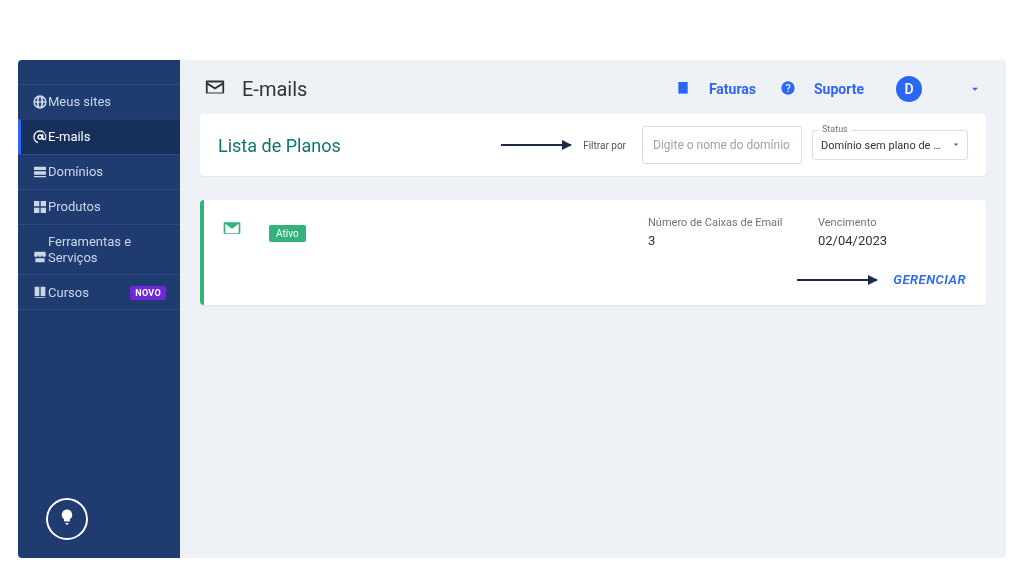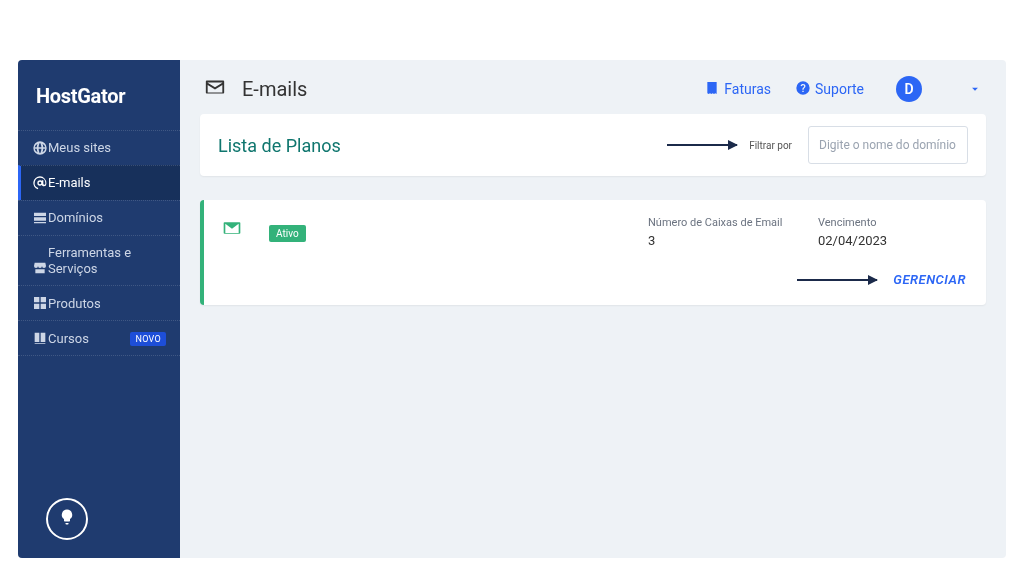--- a/index.html
+++ b/index.html
@@ -5,30 +5,30 @@
   * { box-sizing: border-box; margin: 0; padding: 0; font-family: -apple-system, BlinkMacSystemFont, "Segoe UI", Roboto, Arial, sans-serif; }
   body { background: #fff; width: 1024px; height: 576px; overflow: hidden; position: relative; }
   .app { display: flex; height: 498px; margin: 60px 18px 18px 18px; background: #EEF2F6; border-radius: 4px; overflow: hidden; }
   .sidebar { width: 162px; background: #1F3B6F; color: #fff; display: flex; flex-direction: column; padding-top: 24px; position: relative; }
   .logo { font-size: 20px; font-weight: 700; padding: 0 18px 22px; letter-spacing: -0.3px; }
   .nav { list-style: none; }
   .nav li { display: flex; align-items: flex-end; gap: 0; padding: 9px 14px; font-size: 13px; color: #cdd6e6; cursor: pointer; border-top: 1px dotted rgba(255,255,255,0.15); }
   .nav li:last-child { border-bottom: 1px dotted rgba(255,255,255,0.15); }
   .nav li.active { background: #17305B; border-left: 3px solid #2C66F5; color: #fff; padding-left: 11px; }
   .nav li .nlabel { flex: 1; line-height: 1.2; }
-  .nav .badge-novo { background: #1d4ed8; color: #fff; font-size: 9px; font-weight: 400; padding: 2px 5px; border-radius: 2px; letter-spacing: 0.3px; }
+  .nav .badge-novo { background: #6d28d9; color: #fff; font-size: 9px; font-weight: 700; padding: 2px 5px; border-radius: 2px; letter-spacing: 0.3px; }
   .sidebar-icon svg { fill: #cdd6e6; display: block; }
   .nav li.active .sidebar-icon svg { fill: #fff; }
   .tip-btn { position: absolute; left: 28px; bottom: 18px; width: 42px; height: 42px; border: 2px solid #fff; border-radius: 50%; display: flex; align-items: center; justify-content: center; cursor: pointer; }
   .tip-btn svg { fill: #fff; }
   .main { flex: 1; display: flex; flex-direction: column; }
   .topbar { display: flex; align-items: center; padding: 16px 24px 10px; gap: 10px; }
   .topbar .page-title { font-size: 20px; color: #333; font-weight: 400; margin-left: 6px; }
   .topbar .spacer { flex: 1; }
-  .tb-link { display: inline-flex; align-items: center; gap: 4px; color: #2C66F5; font-size: 14px; cursor: pointer; margin-right: 14px; }
+  .tb-link { display: inline-flex; align-items: center; gap: 18px; color: #2C66F5; font-size: 14px; cursor: pointer; margin-right: 14px; font-weight: bold; }
   .tb-link svg { fill: #2C66F5; }
   .avatar { width: 26px; height: 26px; border-radius: 50%; background: #2C66F5; color: #fff; font-size: 14px; font-weight: 600; display: inline-flex; align-items: center; justify-content: center; margin: 0 36px 0 8px; }
   .tb-caret svg { fill: #2C66F5; display: block; }
   .panel { background: #fff; margin: 2px 20px 10px 20px; border-radius: 4px; box-shadow: 0 1px 2px rgba(0,0,0,0.06); padding: 12px 18px; display: flex; align-items: center; gap: 10px; }
   .panel .ptitle { font-size: 18px; color: #0f766e; font-weight: 400; flex-shrink: 0; }
   .panel .arrow1 { flex: 1; display: flex; align-items: center; justify-content: flex-end; }
   .filter-label { font-size: 10px; color: #555; margin-right: 6px; }
   .text-input { border: 1px solid #D8DEE6; border-radius: 3px; height: 38px; padding: 0 10px; font-size: 12px; color: #333; width: 160px; }
   .text-input::placeholder { color: #9aa3b0; }
   .select-wrap { position: relative; border: 1px solid #D8DEE6; border-radius: 3px; height: 30px; width: 156px; display: flex; align-items: center; padding: 0 18px 0 8px; }
@@ -50,21 +50,20 @@
   .manage-btn { color: #2C66F5; font-size: 13px; font-weight: 600; letter-spacing: 0.5px; cursor: pointer; padding: 4px 2px; }
   .arrow-shape { width: 80px; height: 2px; background: #1B2A4A; position: relative; margin-right: 2px; }
   .arrow-shape::after { content: ""; position: absolute; right: -1px; top: -4px; width: 0; height: 0; border-left: 10px solid #1B2A4A; border-top: 5px solid transparent; border-bottom: 5px solid transparent; }
   .arrow-shape.wide { width: 70px; }
 </style>
 </head>
 <body>
 
 <div class="app">
   <aside class="sidebar">
-    <div class="logo">HostGator</div>
     <ul class="nav">
       <li>
         <span class="sidebar-icon">
             <svg width="16" height="16" viewBox="0 0 24 24">
               <path d="M12 2a10 10 0 100 20 10 10 0 000-20zm7.9 9h-3a16 16 0 00-1.2-5.4A8 8 0 0119.9 11zM12 4c.9 1.3 1.9 3.6 2.1 7H9.9c.2-3.4 1.2-5.7 2.1-7zM8.3 5.6A16 16 0 007.1 11h-3a8 8 0 014.2-5.4zM4.1 13h3a16 16 0 001.2 5.4A8 8 0 014.1 13zM12 20c-.9-1.3-1.9-3.6-2.1-7h4.2c-.2 3.4-1.2 5.7-2.1 7zm3.7-1.6A16 16 0 0016.9 13h3a8 8 0 01-4.2 5.4z"></path>
             </svg>
           </span>
         <span class="nlabel">Meus sites</span>
       </li>
       <li class="active">
@@ -79,32 +78,32 @@
         <span class="sidebar-icon">
             <svg width="16" height="16" viewBox="0 0 24 24">
               <path d="M3 4h18v5H3V4zm0 7h18v5H3v-5zm0 7h18v2H3v-2zM5 6h2v1H5V6zm0 7h2v1H5v-1z"></path>
             </svg>
           </span>
         <span class="nlabel">Domínios</span>
       </li>
       <li>
         <span class="sidebar-icon">
             <svg width="16" height="16" viewBox="0 0 24 24">
+              <path d="M3 3h8v8H3V3zm10 0h8v8h-8V3zM3 13h8v8H3v-8zm10 0h8v8h-8v-8z"></path>
+            </svg>
+          </span>
+        <span class="nlabel">Produtos</span>
+      </li>
+      <li>
+        <span class="sidebar-icon">
+            <svg width="16" height="16" viewBox="0 0 24 24">
               <path d="M4 4h16l1 5a3 3 0 01-3 3 3 3 0 01-3-3 3 3 0 01-6 0 3 3 0 01-3 3 3 3 0 01-3-3l1-5zm1 10h14v6H5v-6z"></path>
             </svg>
           </span>
         <span class="nlabel">Ferramentas e Serviços</span>
-      </li>
-      <li>
-        <span class="sidebar-icon">
-            <svg width="16" height="16" viewBox="0 0 24 24">
-              <path d="M3 3h8v8H3V3zm10 0h8v8h-8V3zM3 13h8v8H3v-8zm10 0h8v8h-8v-8z"></path>
-            </svg>
-          </span>
-        <span class="nlabel">Produtos</span>
       </li>
       <li>
         <span class="sidebar-icon">
             <svg width="16" height="16" viewBox="0 0 24 24">
               <path d="M4 4h7v14H4V4zm9 0h7v14h-7V4zM4 20h16v1H4v-1z"></path>
             </svg>
           </span>
         <span class="nlabel">Cursos</span>
         <span class="badge-novo">NOVO</span>
       </li>
@@ -143,20 +142,27 @@
         </span>
     </div>
 
     <div class="panel">
       <div class="ptitle">Lista de Planos</div>
       <div class="arrow1">
           <div class="arrow-shape wide"></div>
         </div>
       <span class="filter-label">Filtrar por</span>
       <input class="text-input" type="text" placeholder="Digite o nome do domínio" style="">
+      <div class="select-wrap">
+        <span class="sel-legend">Status</span>
+        <span class="sel-value">Domínio sem plano de …</span>
+        <span class="sel-caret"><svg width="12" height="12" viewBox="0 0 24 24">
+              <path d="M7 10l5 5 5-5z"></path>
+            </svg></span>
+      </div>
     </div>
 
     <div class="card">
       <div class="card-top">
         <div class="email-col">
           <span class="mailic"><svg width="20" height="20" viewBox="0 0 24 24">
                 <path d="M3 5h18a1 1 0 011 1v12a1 1 0 01-1 1H3a1 1 0 01-1-1V6a1 1 0 011-1zm9 8L4 7v11h16V7l-8 6z"></path>
               </svg></span>
           <div>
             <div><span class="status-tag">Ativo</span></div>

